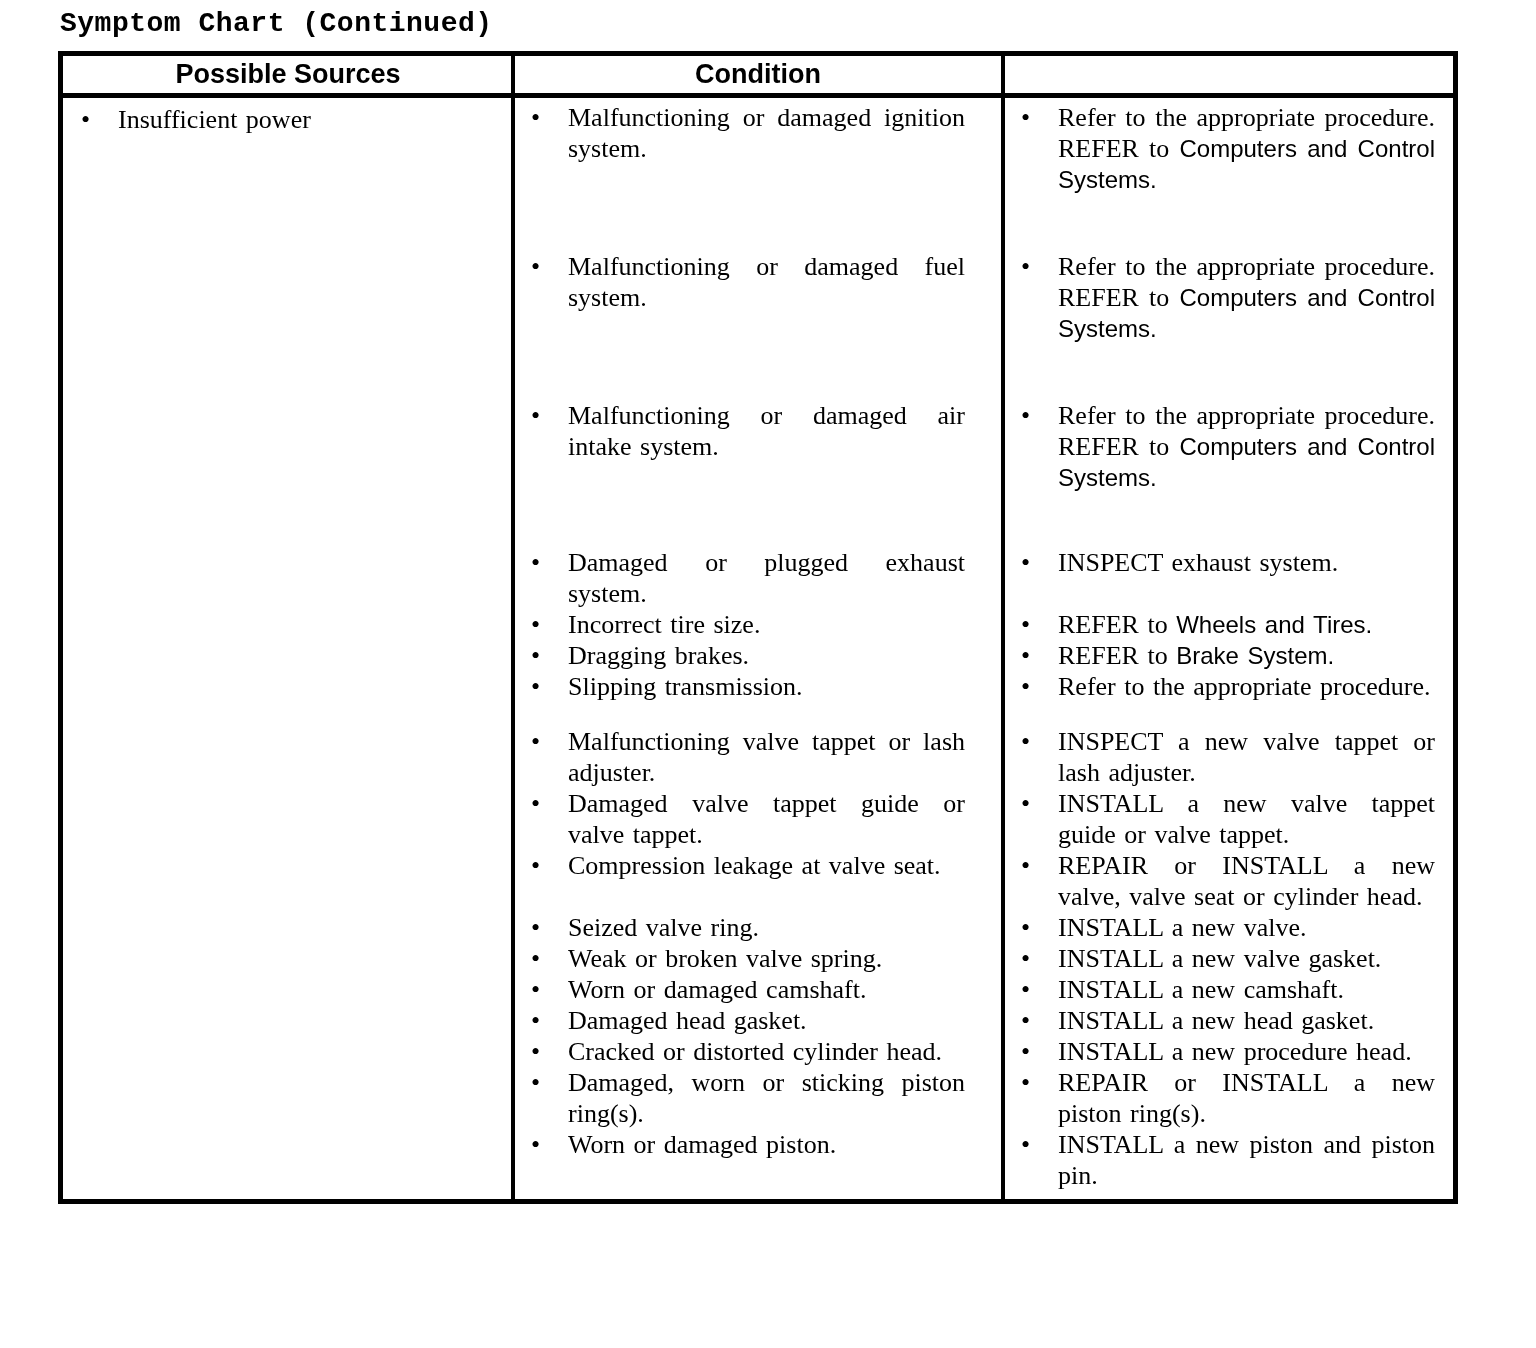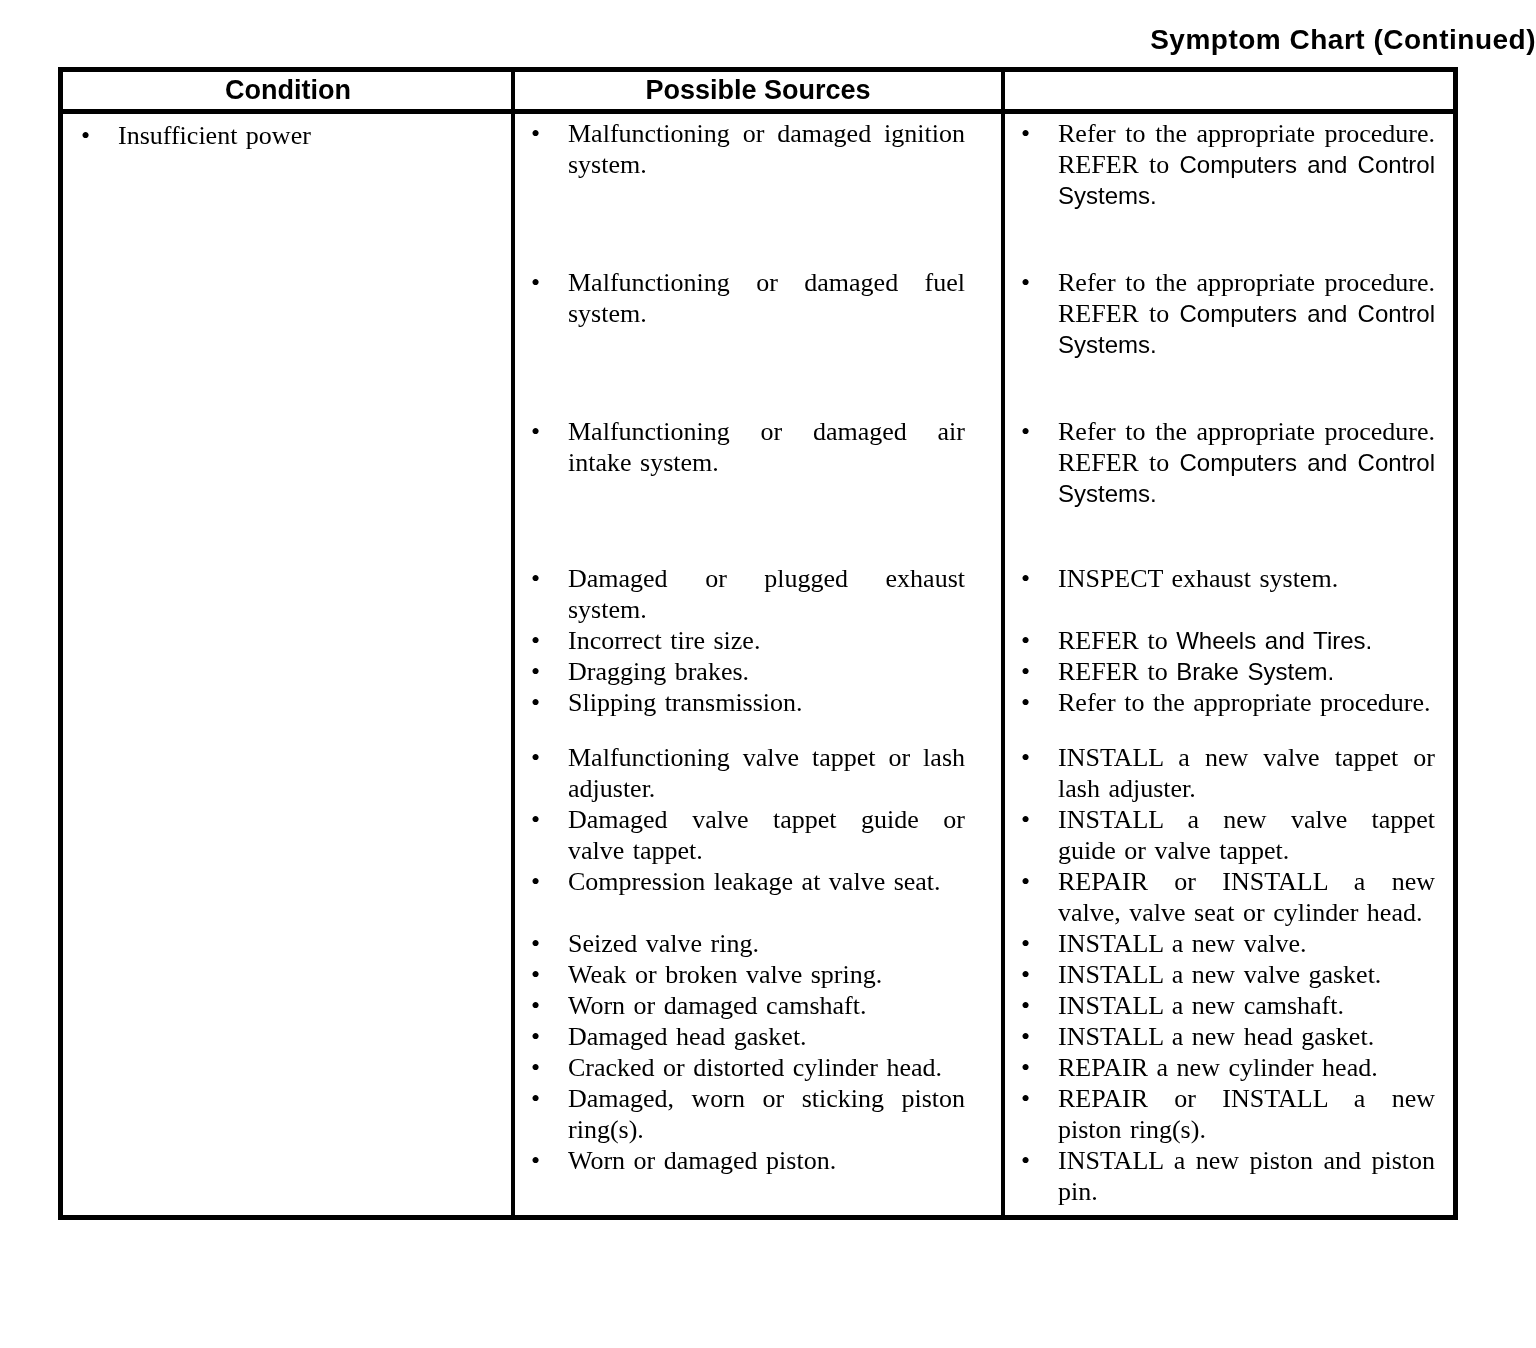--- a/index.html
+++ b/index.html
@@ -4,27 +4,26 @@
 <style>
   html, body {
     margin: 0; padding: 0;
     width: 1536px; height: 1348px;
     background: #ffffff;
     color: #000000;
     font-family: "Liberation Serif", serif;
     overflow: hidden;
   }
   .page-title {
-    margin: 24px 0 0 60px;
-    font-family: Liberation Sans, sans-serif;
+    margin: 8px 0 0 60px;
+    font-family: Liberation Mono, monospace;
     font-weight: bold;
     font-size: 28px;
     line-height: 32px;
     letter-spacing: 0.5px;
-    text-align: right;
   }
   .tbl {
     position: relative;
     margin: 11px 0 0 58px;
     width: 1400px;
     box-sizing: border-box;
     border: 5px solid #000;
     background: #fff;
   }
   .thead {
@@ -82,22 +81,22 @@
   }
   .seg-serif { font-family: "Liberation Serif", serif; }
 </style>
 </head>
 <body>
 
 <div class="page-title">Symptom Chart (Continued)</div>
 
 <div class="tbl">
   <div class="thead">
+    <div class="th">Possible Sources</div>
     <div class="th">Condition</div>
-    <div class="th">Possible Sources</div>
   </div>
   <div class="tbody">
     <div class="cond-cell" style="grid-row: 1 / span 17;">
       <div class="bullet-item">
         <span class="bullet">•</span>
         <div class="btext seg-serif">Insufficient power</div>
       </div>
     </div>
 
   <div class="src-cell">
@@ -186,21 +185,21 @@
       </div>
       <div class="src-cell" style="margin-top: 24px;">
         <div class="bullet-item">
           <span class="bullet">•</span>
           <div class="btext"><span class="seg-serif">Malfunctioning valve tappet or lash adjuster.</span></div>
         </div>
       </div>
       <div class="act-cell" style="margin-top: 24px;">
         <div class="bullet-item">
           <span class="bullet">•</span>
-          <div class="btext"><span class="seg-serif">INSTALL a new valve tappet or lash adjuster.</span></div>
+          <div class="btext"><span class="seg-serif">INSPECT a new valve tappet or lash adjuster.</span></div>
         </div>
       </div>
       <div class="src-cell">
         <div class="bullet-item">
           <span class="bullet">•</span>
           <div class="btext"><span class="seg-serif">Damaged valve tappet guide or valve tappet.</span></div>
         </div>
       </div>
       <div class="act-cell">
         <div class="bullet-item">
@@ -270,21 +269,21 @@
       </div>
       <div class="src-cell">
         <div class="bullet-item">
           <span class="bullet">•</span>
           <div class="btext"><span class="seg-serif">Cracked or distorted cylinder head.</span></div>
         </div>
       </div>
       <div class="act-cell">
         <div class="bullet-item">
           <span class="bullet">•</span>
-          <div class="btext"><span class="seg-serif">REPAIR a new cylinder head.</span></div>
+          <div class="btext"><span class="seg-serif">INSTALL a new procedure head.</span></div>
         </div>
       </div>
       <div class="src-cell">
         <div class="bullet-item">
           <span class="bullet">•</span>
           <div class="btext"><span class="seg-serif">Damaged, worn or sticking piston ring(s).</span></div>
         </div>
       </div>
       <div class="act-cell">
         <div class="bullet-item">

